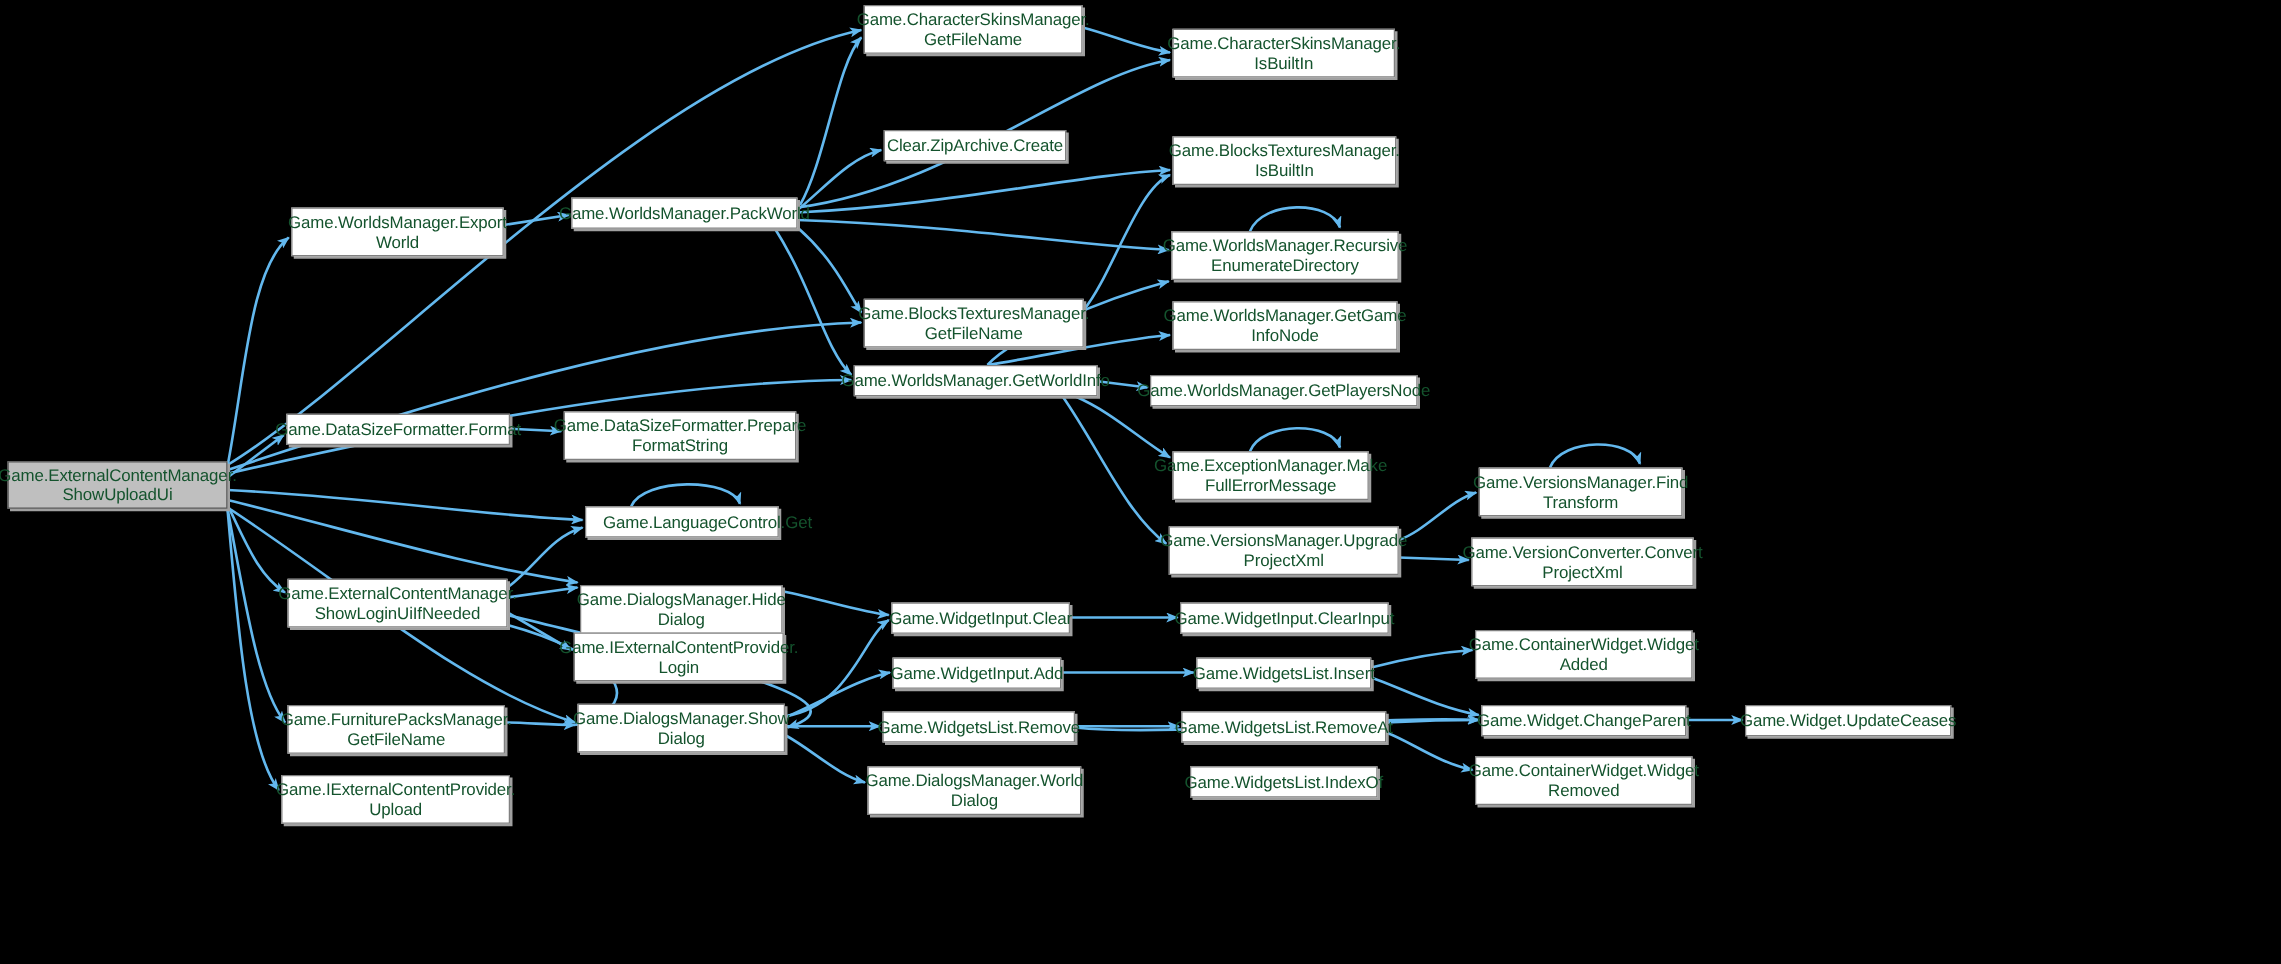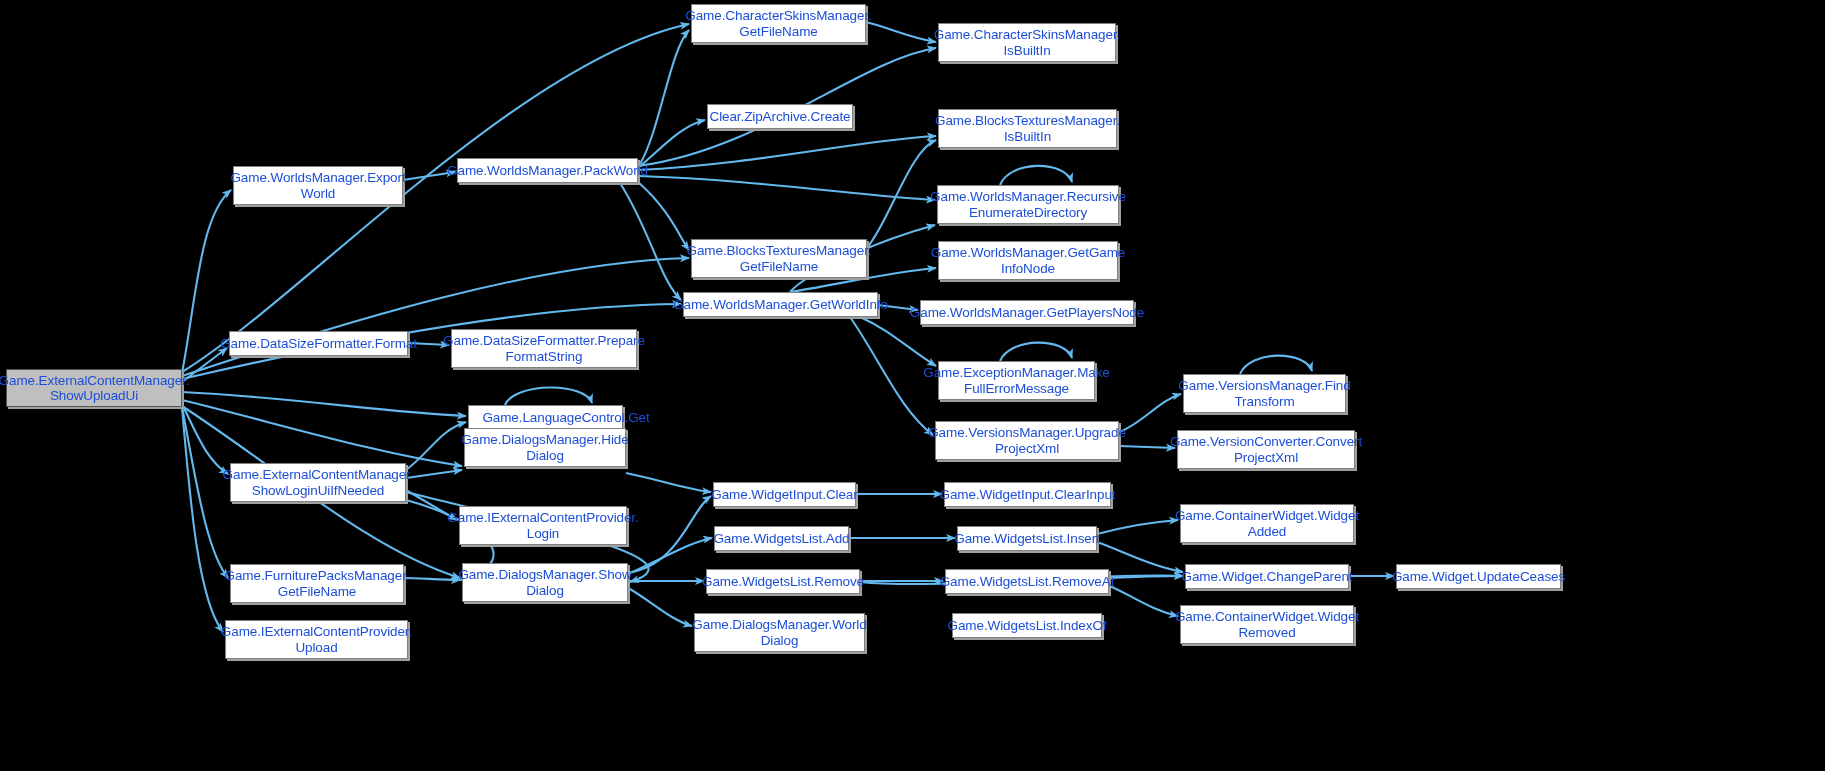--- a/index.html
+++ b/index.html
@@ -1,20 +1,20 @@
 <!DOCTYPE html>
 <html><head>
 <meta charset="utf-8">
 <style>
   html,body{margin:0;padding:0;background:#000;}
   #stage{position:relative;width:1825px;height:771px;background:#000;overflow:hidden;
          font-family:"Liberation Sans","DejaVu Sans",sans-serif;}
   #edges{position:absolute;left:0;top:0;width:1825px;height:771px;}
   .node{position:absolute;box-sizing:border-box;background:#ffffff;border:1px solid #808080;
-        box-shadow:2px 2px 0 0 #a0a0a0;color:#1d4ed8;display:flex;align-items:center;
+        box-shadow:2px 2px 0 0 #a0a0a0;color:#14532d;display:flex;align-items:center;
         justify-content:center;text-align:center;line-height:1.12;font-size:13.5px;
         letter-spacing:-0.1px;white-space:pre-line;padding:1px 3px;}
   .node.root{background:#bfbfbf;border-color:#555;}
 </style>
 </head>
 <body>
 
 <div id="stage">
   <svg id="edges" viewBox="0 0 1825 771">
     <defs>
@@ -87,34 +87,34 @@
       <div class="node" style="left: 230px; top: 463px; width: 176px; height: 39px;">Game.ExternalContentManager.
 ShowLoginUiIfNeeded</div>
       <div class="node" style="left: 230px; top: 564px; width: 174px; height: 39px;">Game.FurniturePacksManager.
 GetFileName</div>
       <div class="node" style="left: 225px; top: 620px; width: 183px; height: 39px;">Game.IExternalContentProvider.
 Upload</div>
       <div class="node" style="left: 457px; top: 158px; width: 181px; height: 25px;">Game.WorldsManager.PackWorld</div>
       <div class="node" style="left: 451px; top: 329px; width: 186px; height: 39px;">Game.DataSizeFormatter.Prepare
 FormatString</div>
       <div class="node" style="left: 468px; top: 405px; width: 155px; height: 25px; padding-left: 44px;">Game.LanguageControl.Get</div>
-      <div class="node" style="left: 464px; top: 428px; width: 162px; height: 39px;">Game.DialogsManager.Hide
+      <div class="node" style="left: 464px; top: 468px; width: 162px; height: 39px;">Game.DialogsManager.Hide
 Dialog</div>
       <div class="node" style="left: 459px; top: 506px; width: 168px; height: 39px;">Game.IExternalContentProvider.
 Login</div>
       <div class="node" style="left: 462px; top: 563px; width: 166px; height: 39px;">Game.DialogsManager.Show
 Dialog</div>
       <div class="node" style="left: 691px; top: 4px; width: 175px; height: 39px;">Game.CharacterSkinsManager.
 GetFileName</div>
       <div class="node" style="left: 707px; top: 104px; width: 146px; height: 25px;">Clear.ZipArchive.Create</div>
       <div class="node" style="left: 691px; top: 239px; width: 176px; height: 39px;">Game.BlocksTexturesManager.
 GetFileName</div>
       <div class="node" style="left: 683px; top: 292px; width: 195px; height: 25px;">Game.WorldsManager.GetWorldInfo</div>
       <div class="node" style="left: 713px; top: 482px; width: 143px; height: 25px;">Game.WidgetInput.Clear</div>
-      <div class="node" style="left: 714px; top: 526px; width: 135px; height: 25px;">Game.WidgetsList.Add</div>
+      <div class="node" style="left: 714px; top: 526px; width: 135px; height: 25px;">Game.WidgetInput.Add</div>
       <div class="node" style="left: 706px; top: 569px; width: 154px; height: 25px;">Game.WidgetsList.Remove</div>
       <div class="node" style="left: 694px; top: 613px; width: 171px; height: 39px;">Game.DialogsManager.World
 Dialog</div>
       <div class="node" style="left: 938px; top: 23px; width: 178px; height: 39px;">Game.CharacterSkinsManager.
 IsBuiltIn</div>
       <div class="node" style="left: 938px; top: 109px; width: 179px; height: 39px;">Game.BlocksTexturesManager.
 IsBuiltIn</div>
       <div class="node" style="left: 937px; top: 185px; width: 182px; height: 39px;">Game.WorldsManager.Recursive
 EnumerateDirectory</div>
       <div class="node" style="left: 938px; top: 241px; width: 180px; height: 39px;">Game.WorldsManager.GetGame

